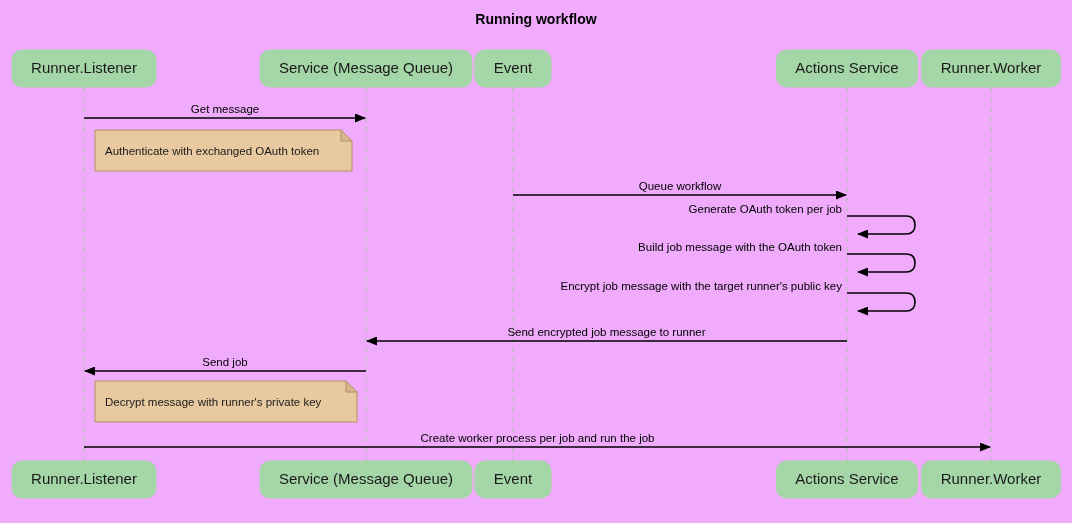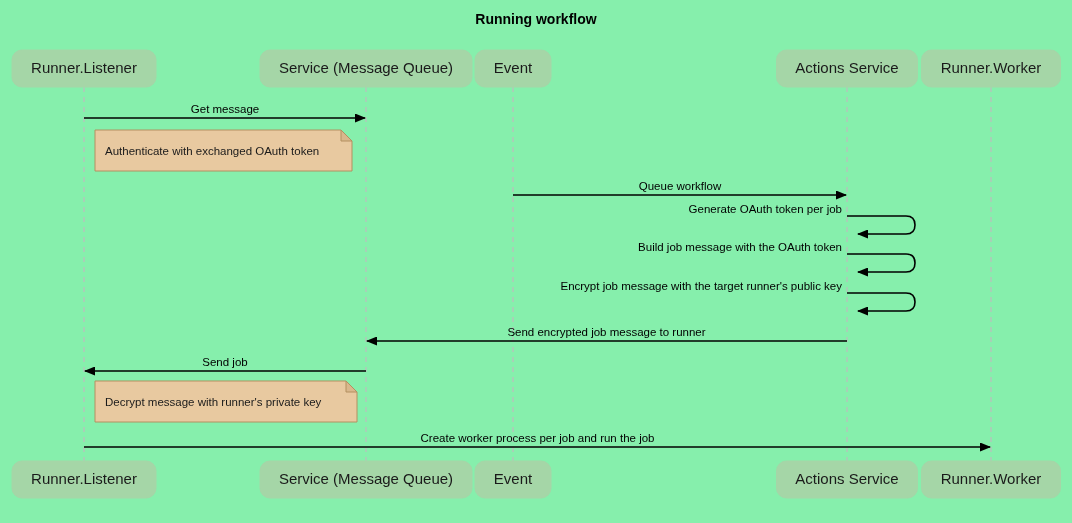--- a/index.html
+++ b/index.html
@@ -9,21 +9,21 @@
     background: #ffffff;
   }
   body {
     font-family: "Liberation Sans", sans-serif;
     color: #000000;
   }
   #diagram-root {
     position: relative;
     width: 1072px;
     height: 523px;
-    background: #86efac;
+    background: #f0abfc;
     overflow: hidden;
   }
   #diagram-svg {
     position: absolute;
     left: 0;
     top: 0;
     width: 1072px;
     height: 523px;
   }
   .title-text {

